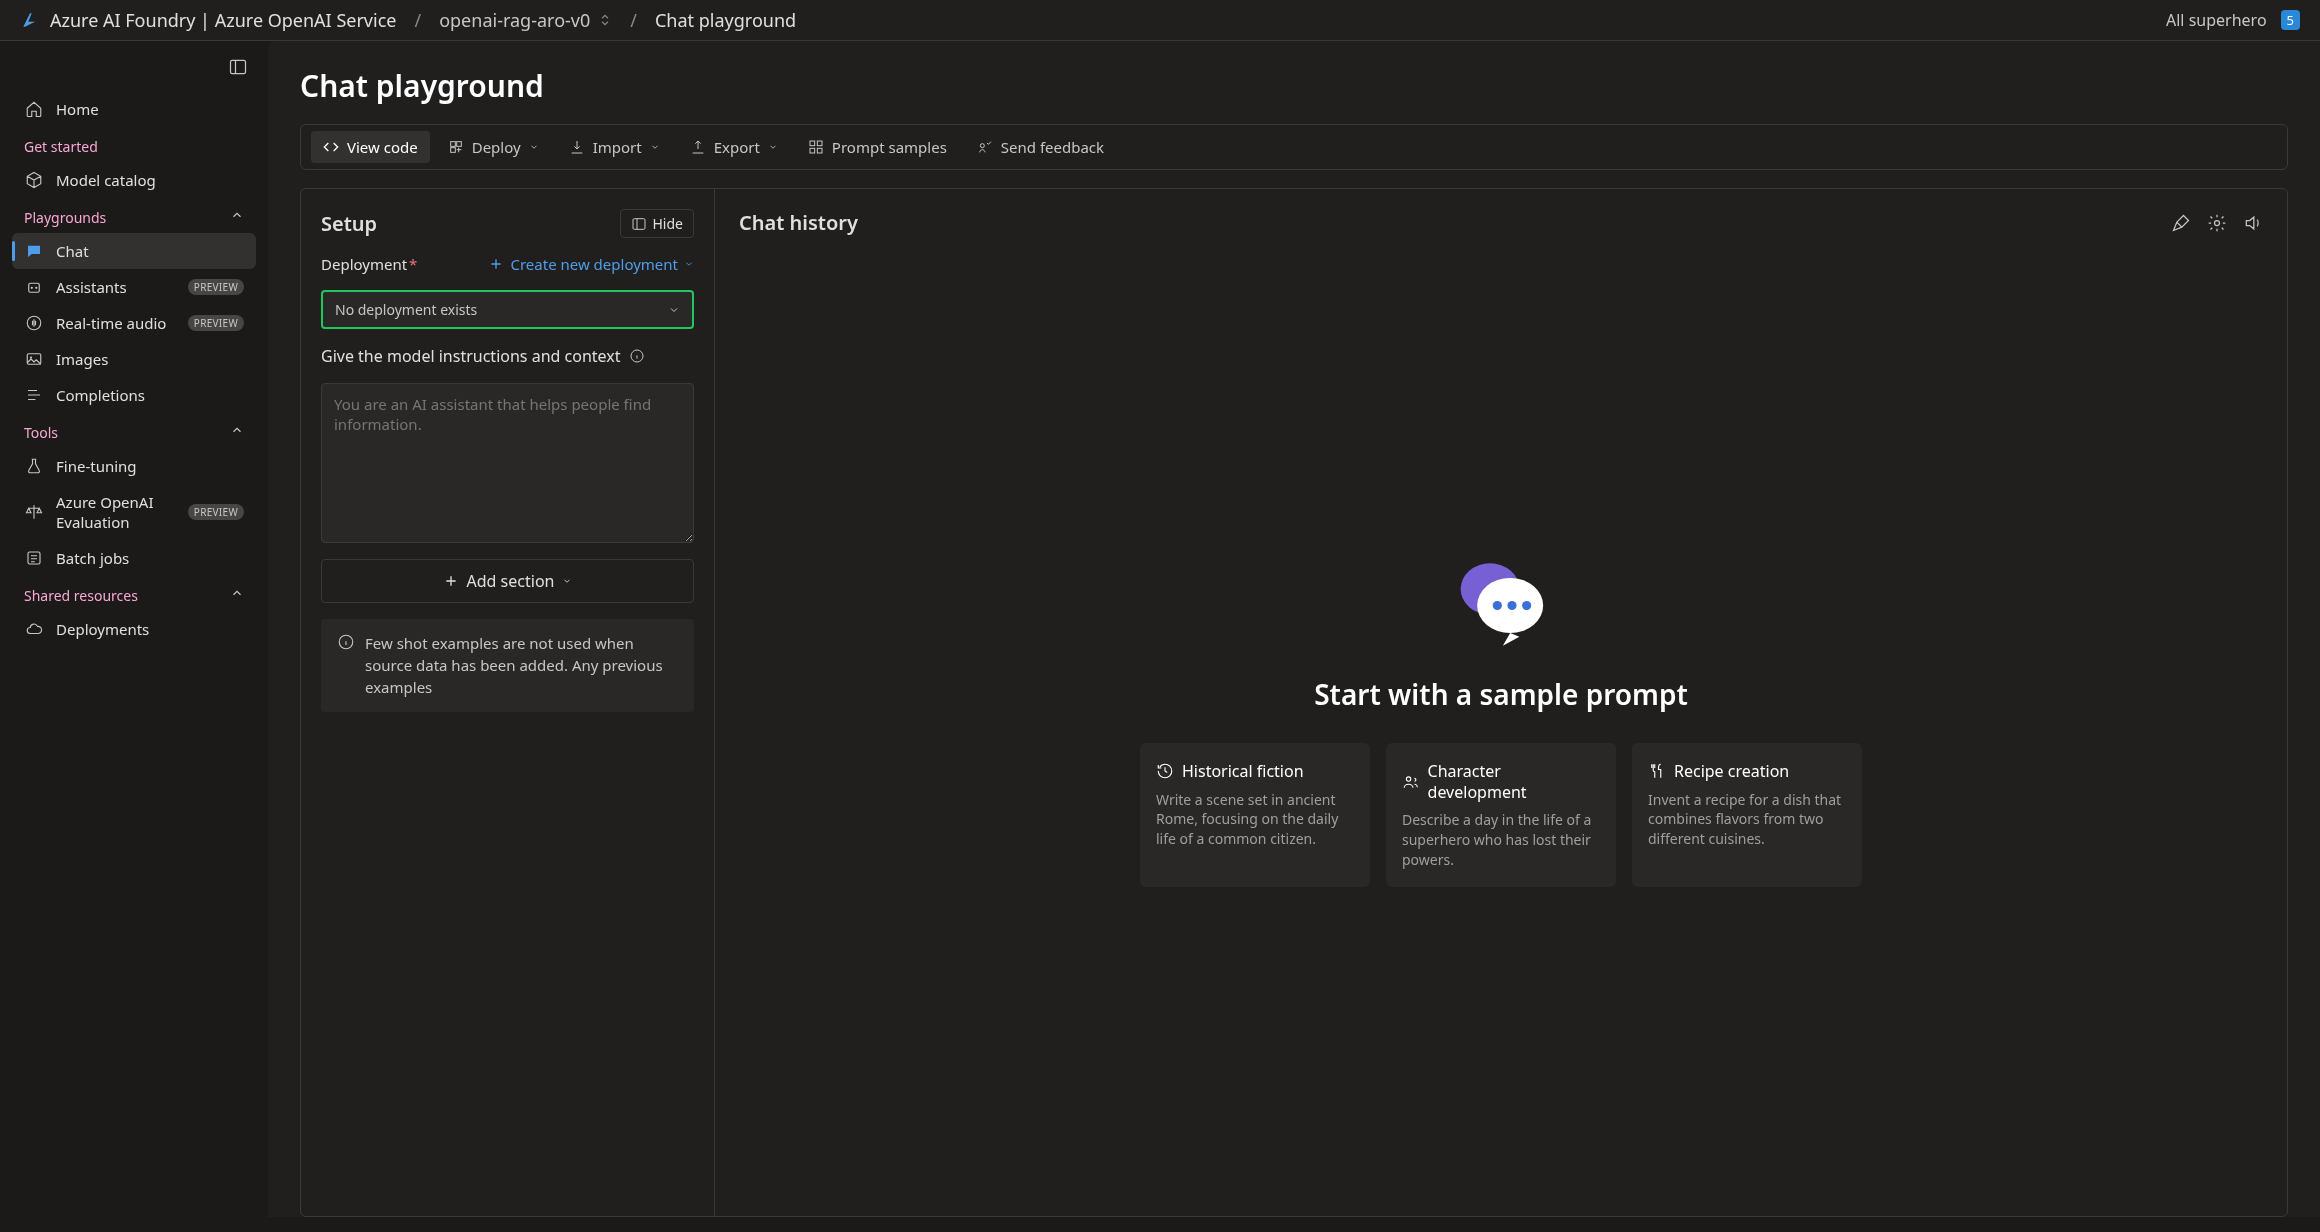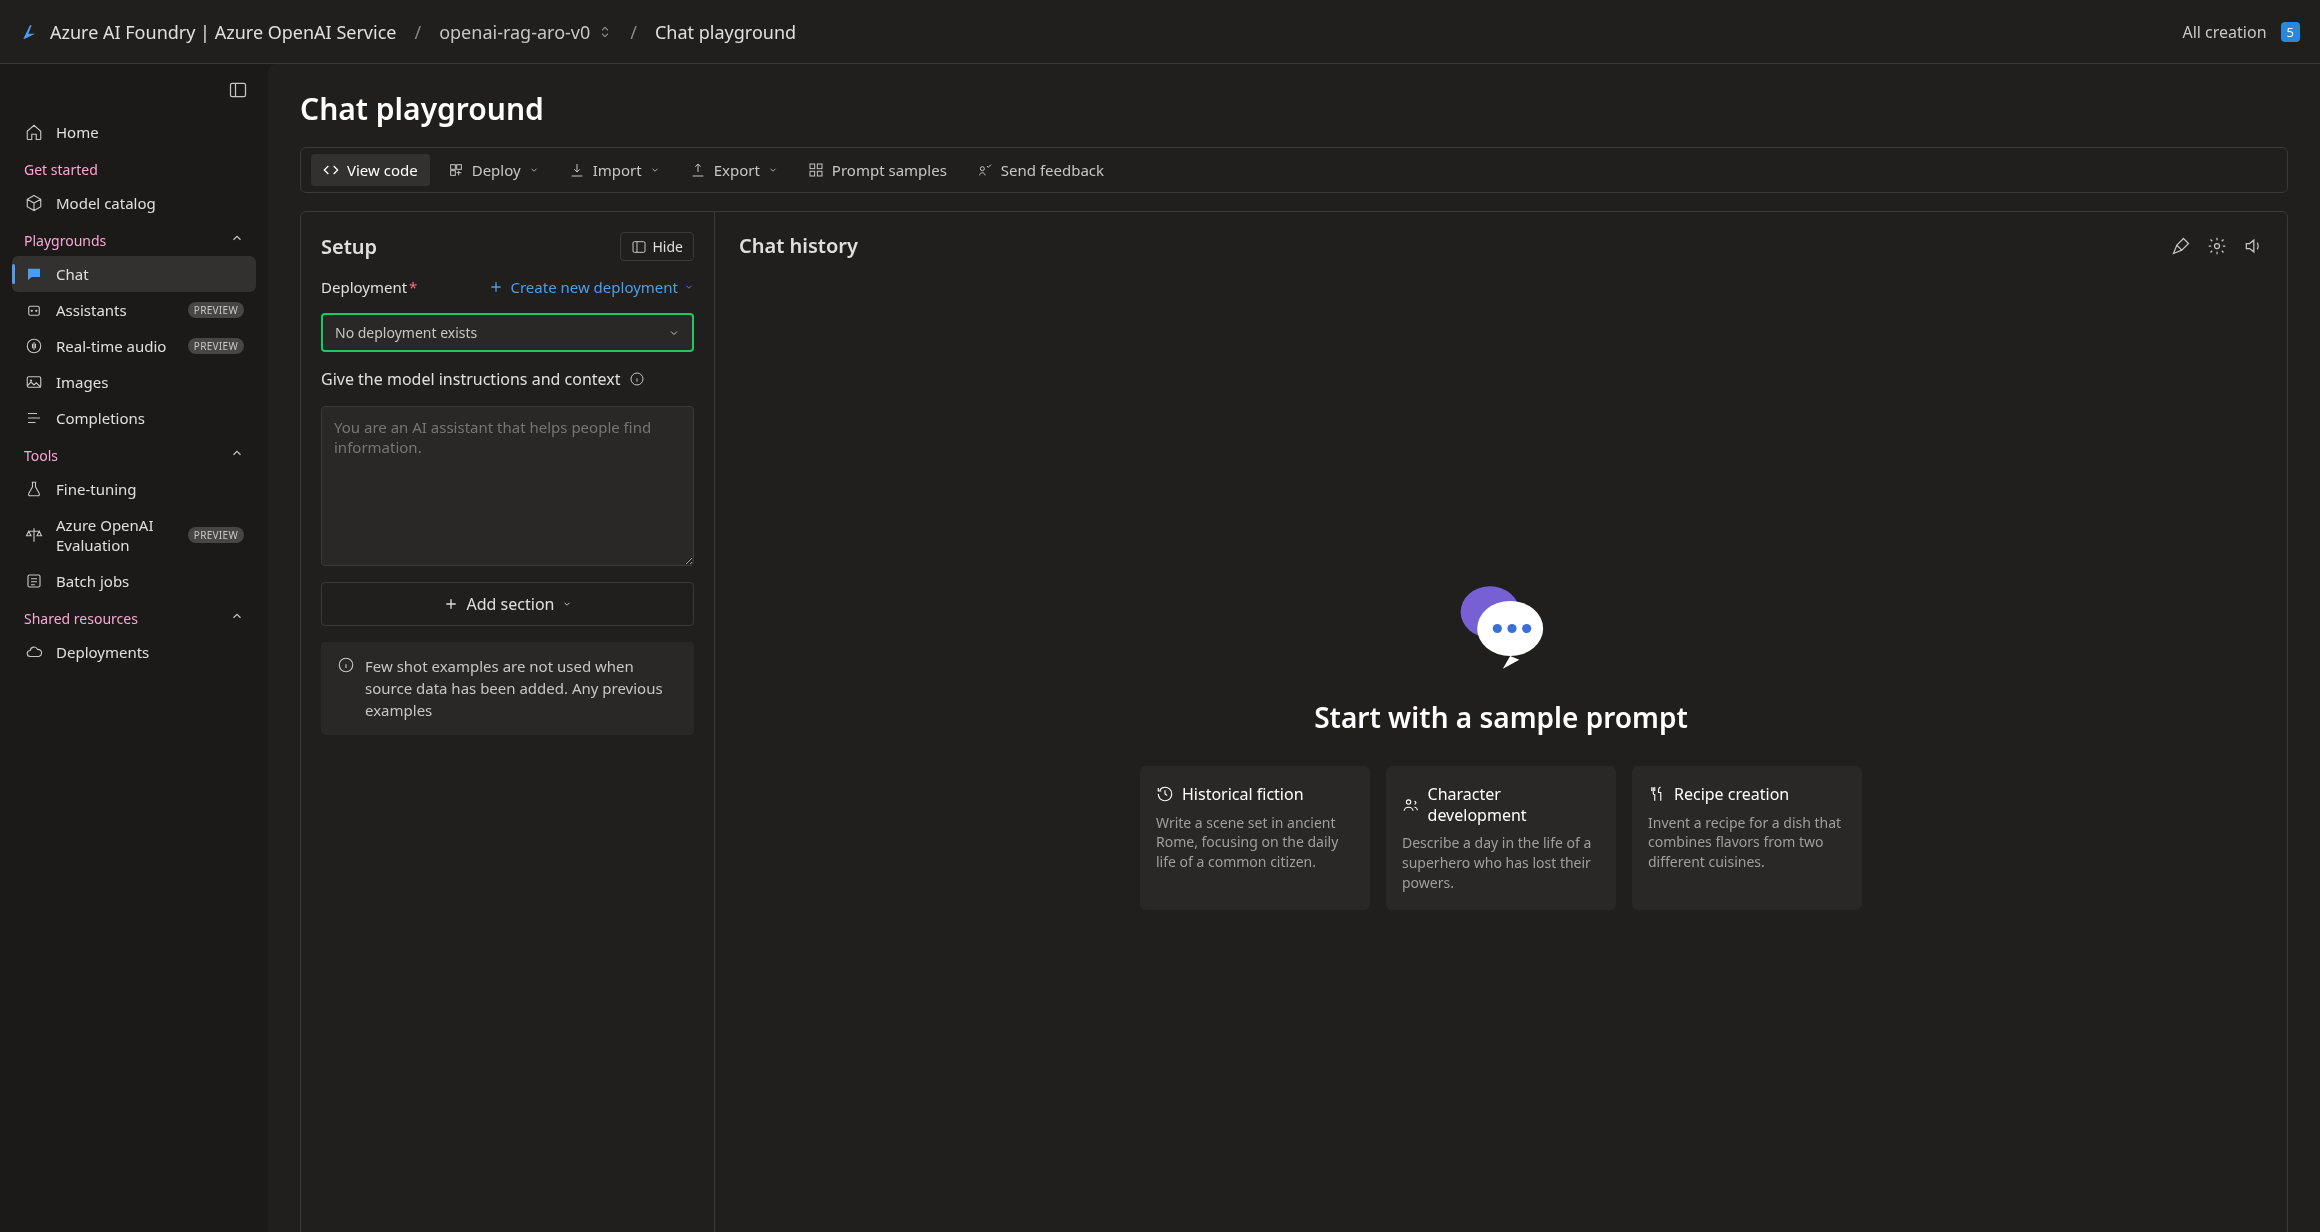--- a/index.html
+++ b/index.html
@@ -7,21 +7,21 @@
 body {
   font-family: "Segoe UI", -apple-system, system-ui, sans-serif;
   background: #1b1a19;
   color: #e1dfdd;
   font-size: 14px;
   overflow: hidden;
 }
 
 
 .header {
-  height: 64px;
+  height: 41px;
   display: flex;
   padding: 0 20px;
   background: #201f1e;
   border-bottom: 1px solid #3b3a39;
 }
 .header-left { display: flex; align-items: center; gap: 10px; flex: 1; }
 .logo { width: 20px; height: 20px; }
 .breadcrumb { display: flex; align-items: center; gap: 18px; font-size: 18px; }
 .breadcrumb .sep { color: #8a8886; }
 .breadcrumb .proj { display: flex; align-items: center; gap: 8px; color: #c8c6c4; }
@@ -150,21 +150,21 @@
         <span>openai-rag-aro-v0</span>
         <svg width="14" height="14" viewBox="0 0 24 24">
             <path d="M7 9l5-5 5 5M7 15l5 5 5-5" stroke="#8a8886" stroke-width="2" fill="none"></path>
           </svg>
       </span>
       <span class="sep">/</span>
       <span>Chat playground</span>
     </div>
   </div>
   <div class="header-right">
-    <span class="link">All creation</span>
+    <span class="link">All superhero</span>
     <span class="count-badge">5</span>
   </div>
 </div>
 
 <div class="body">
 
   <div class="sidebar">
     <div class="sidebar-toggle">
       <svg width="20" height="20" viewBox="0 0 24 24">
           <rect x="3" y="4" width="18" height="16" rx="2" stroke="#c8c6c4" stroke-width="1.5" fill="none"></rect>

